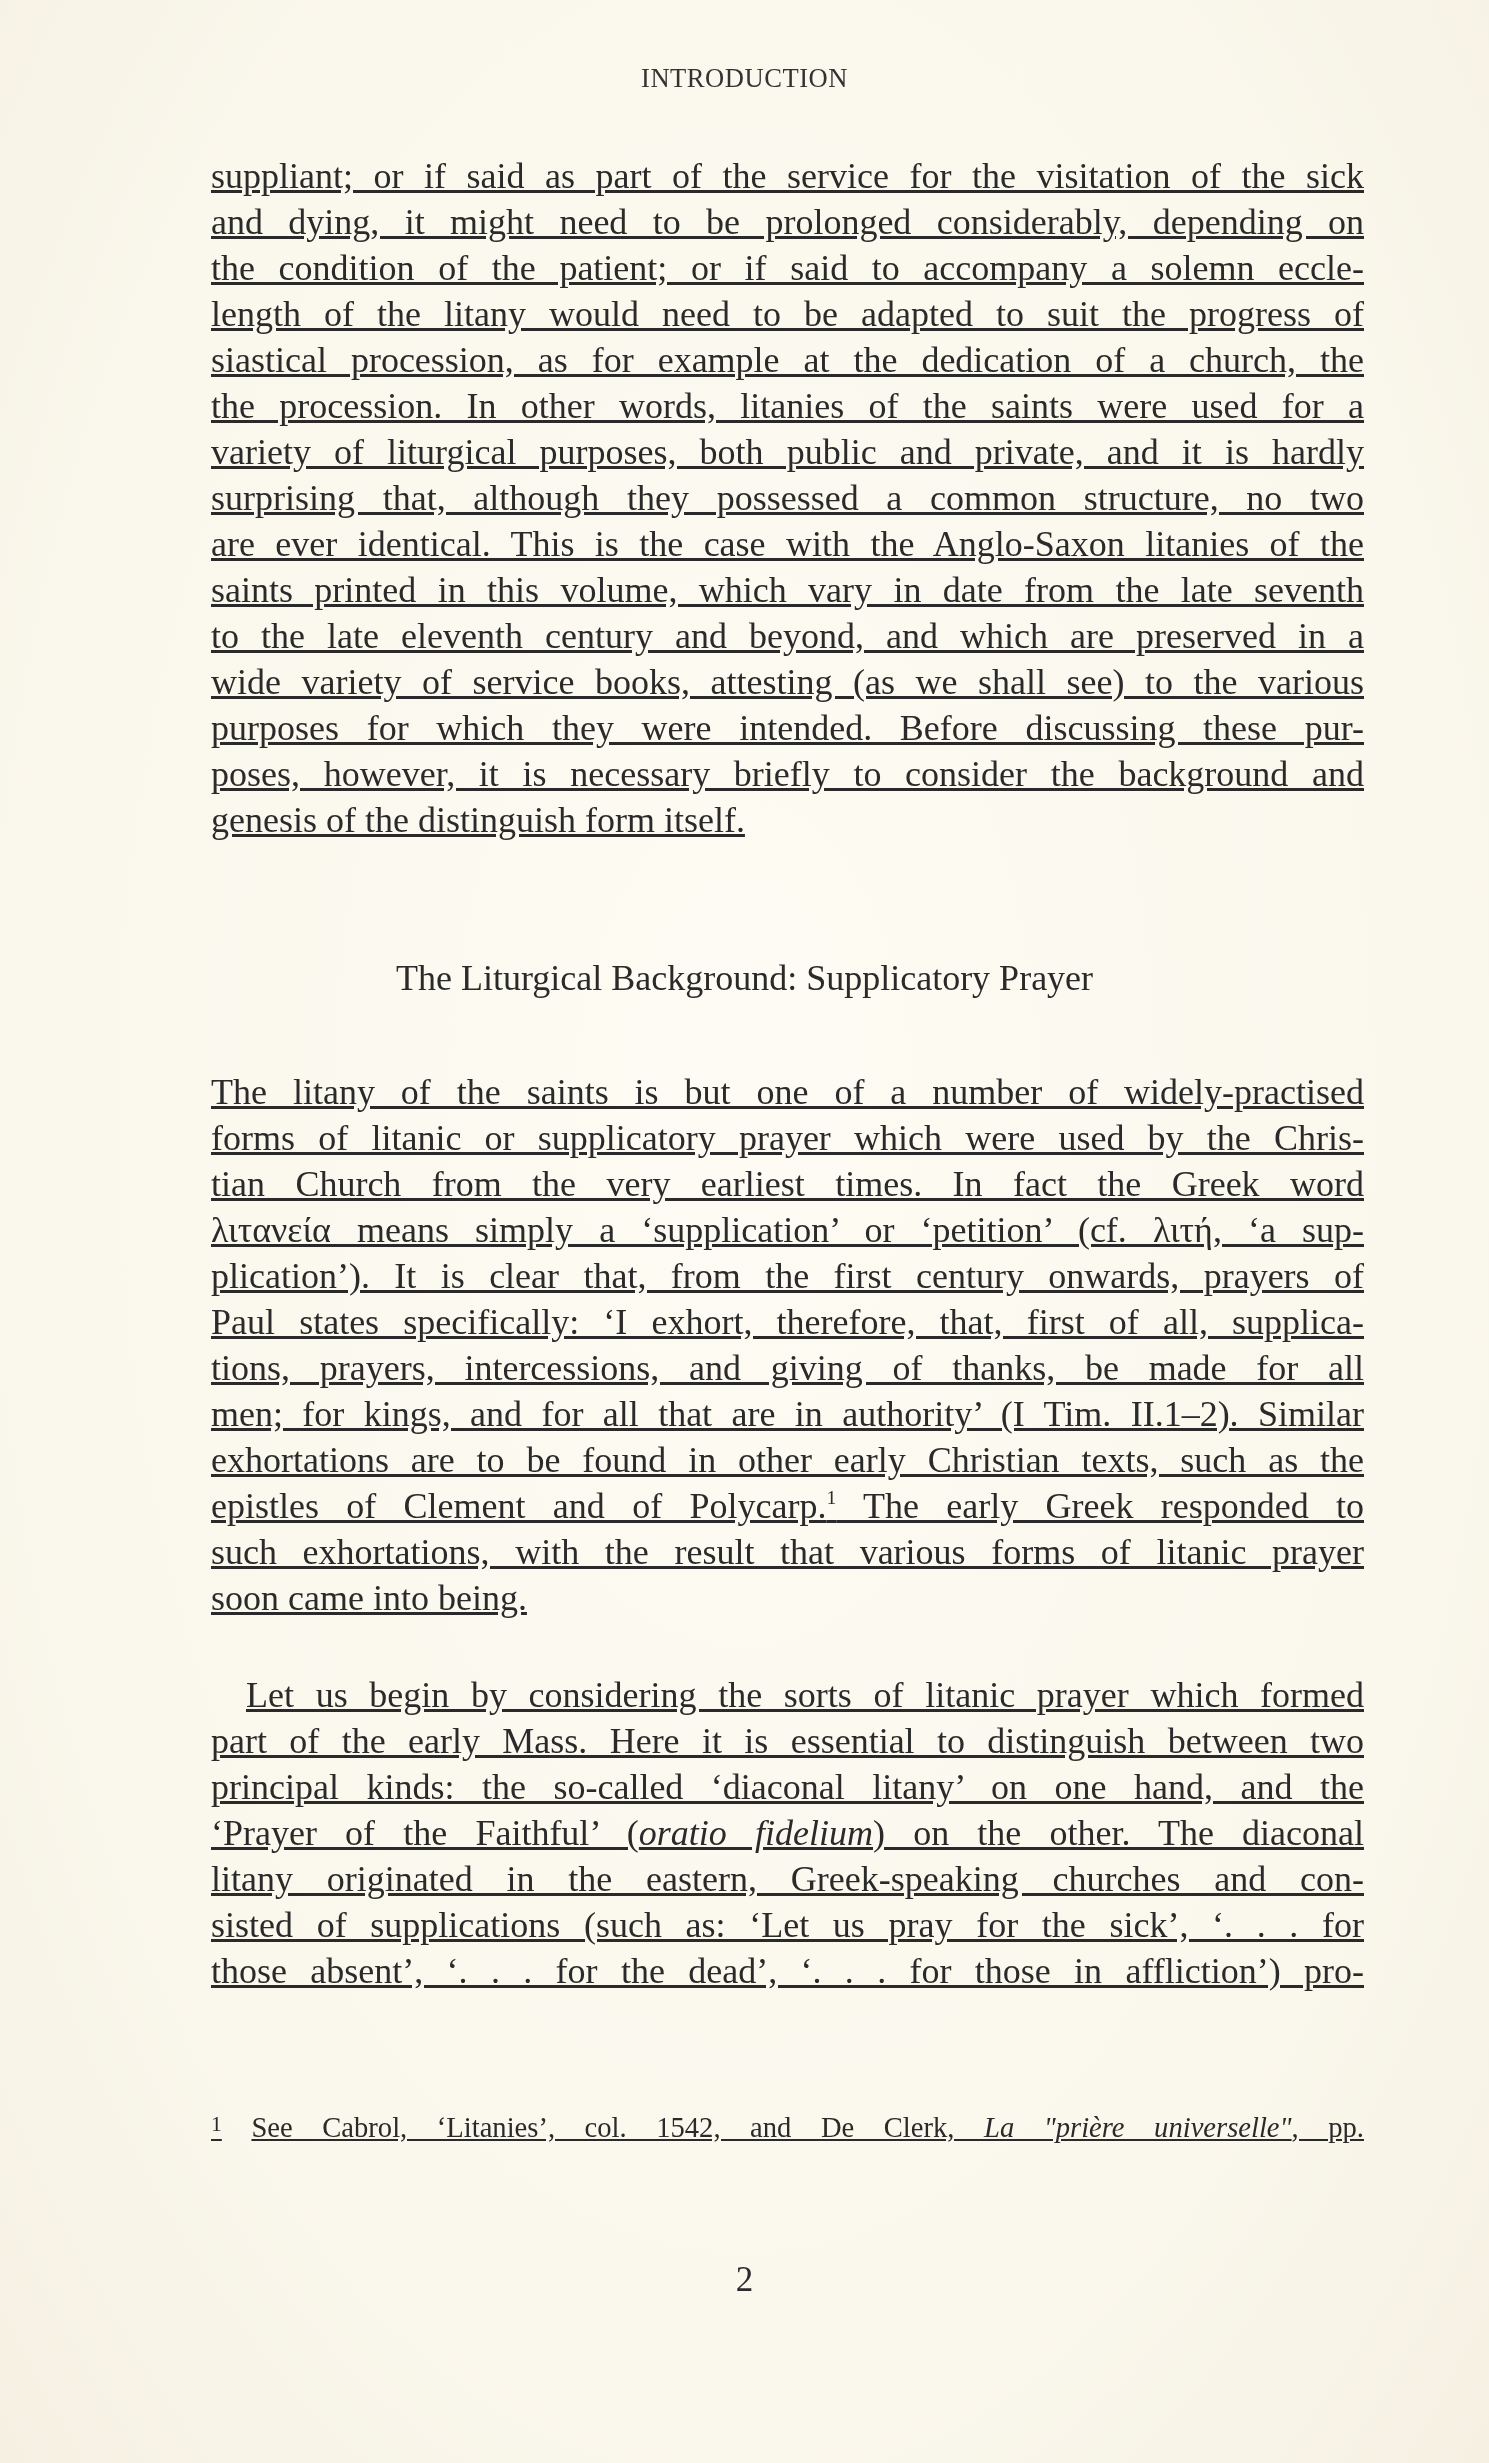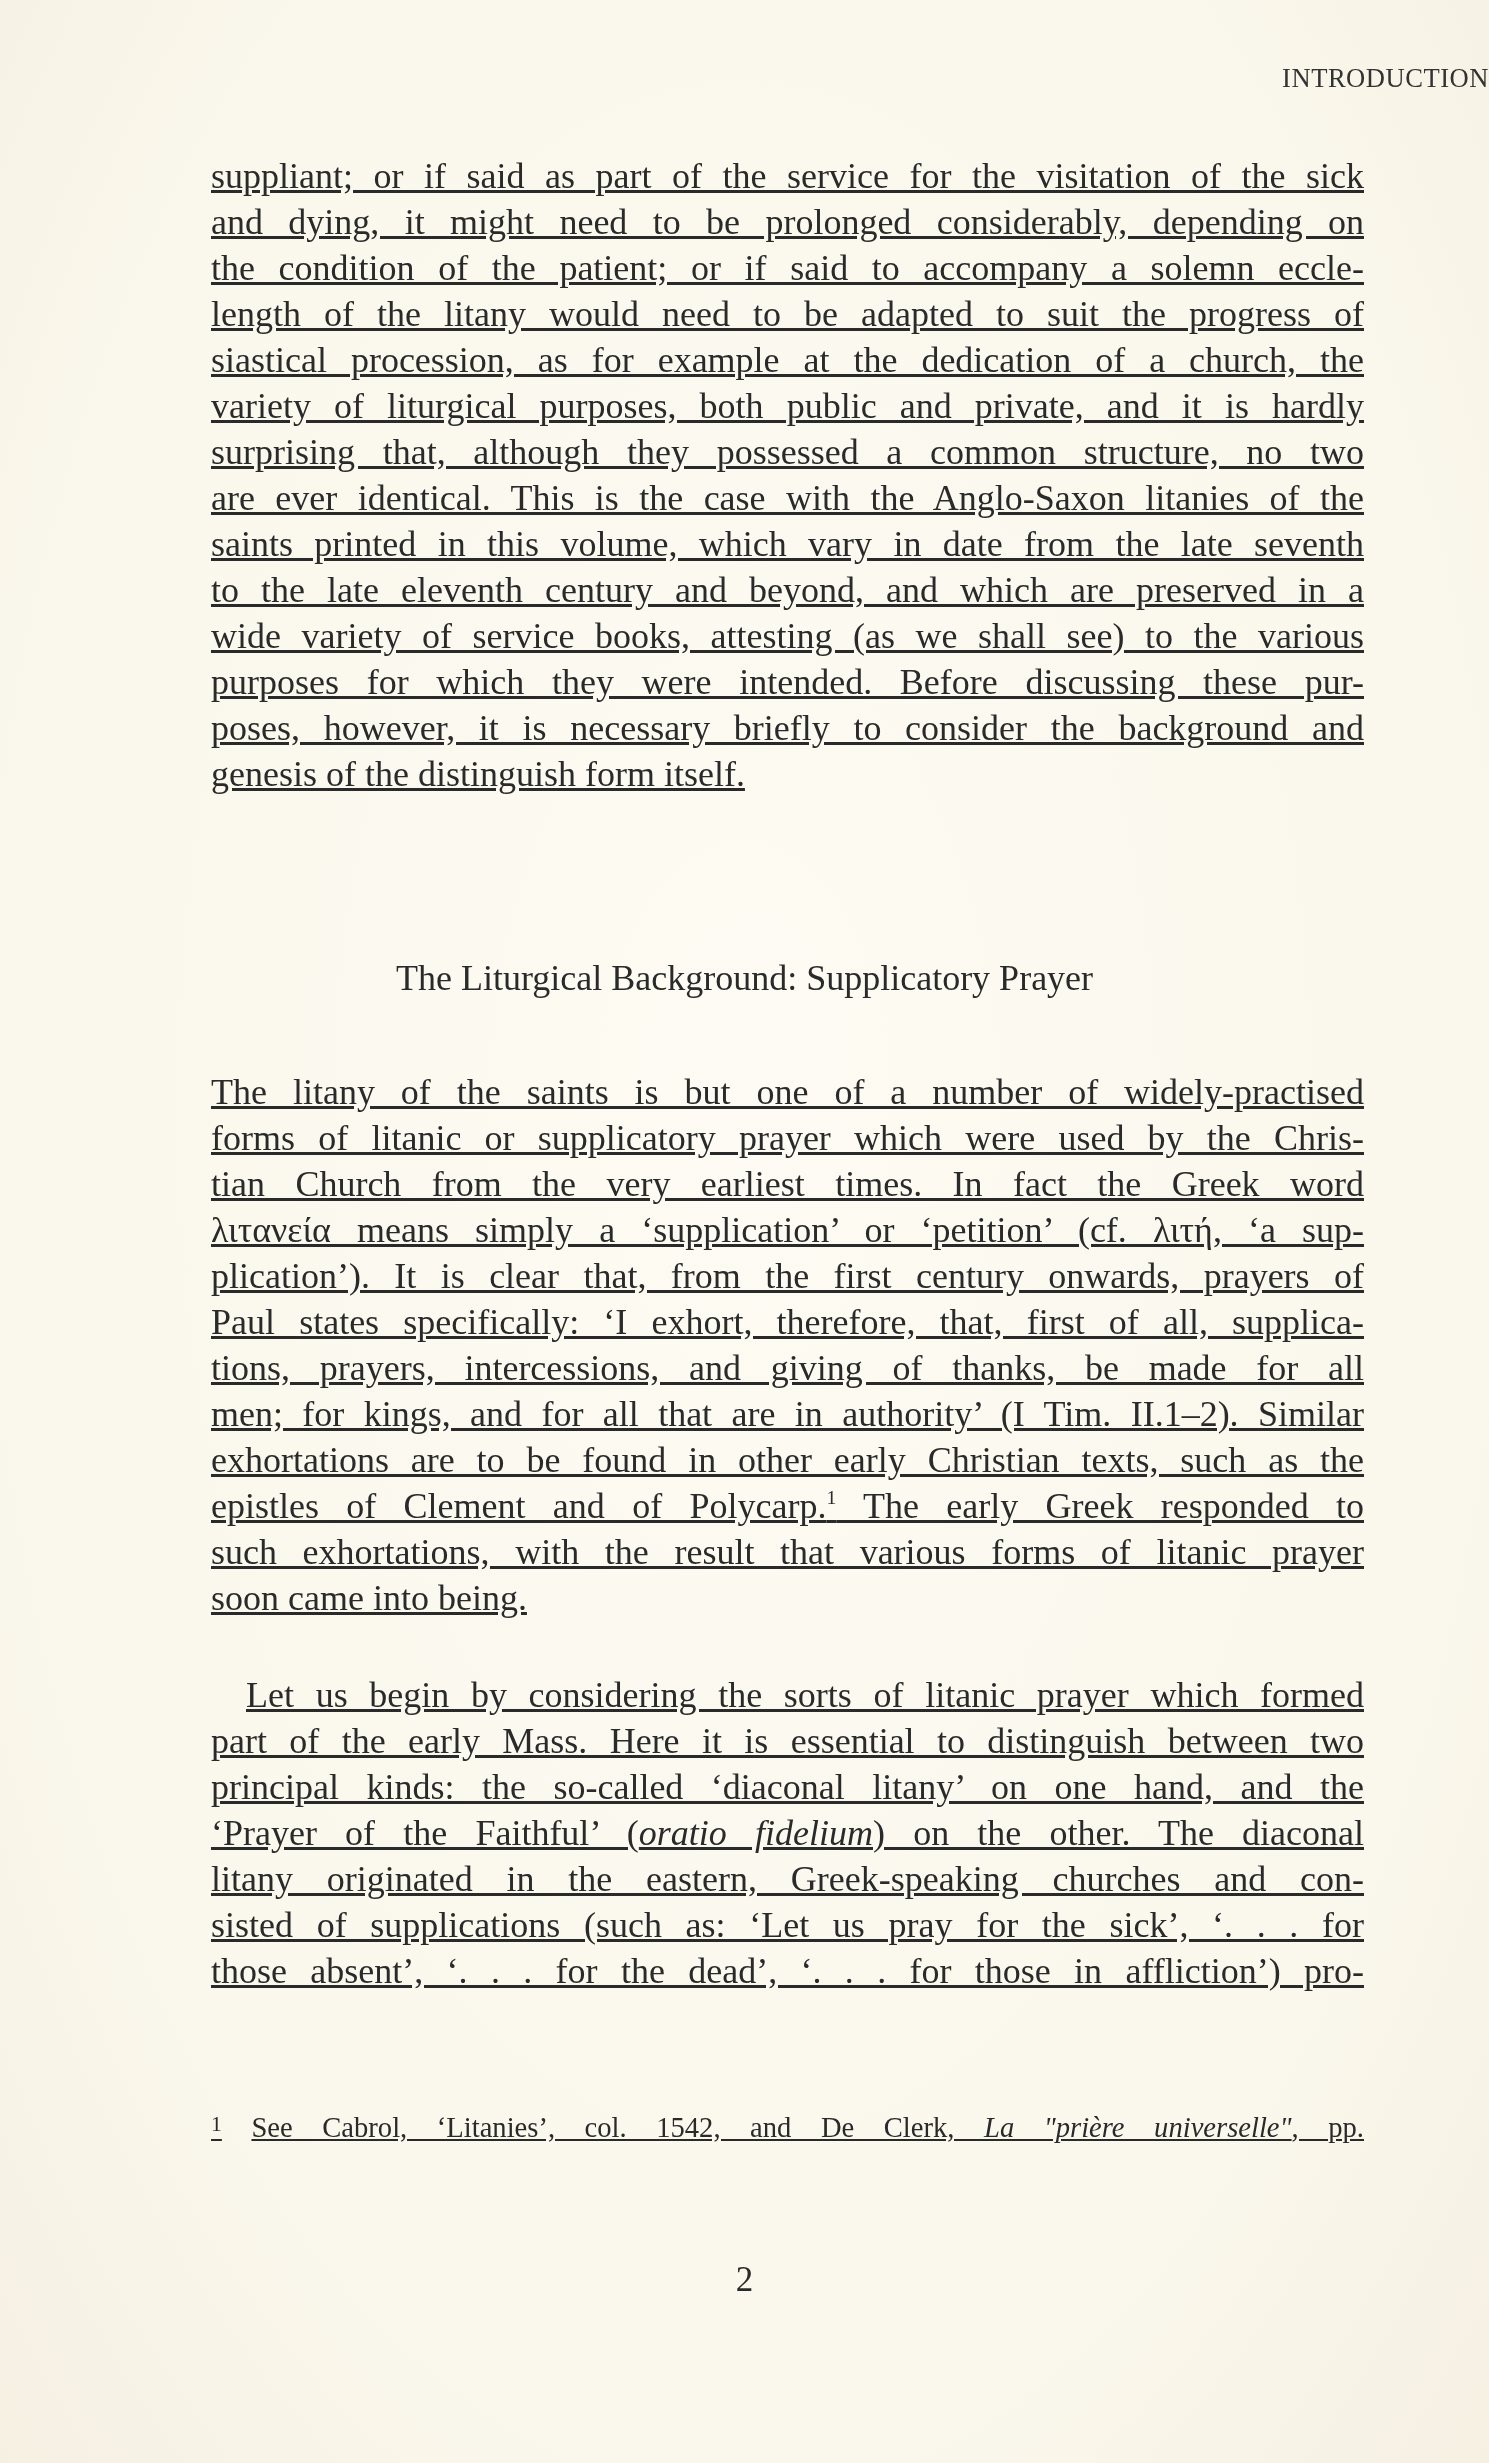--- a/index.html
+++ b/index.html
@@ -20,21 +20,21 @@
       left: 0; top: 0;
       width: 1489px;
       height: 2464px;
       background: radial-gradient(ellipse at 50% 45%, #fdfbf3 0%, #faf7ec 70%, #f5f0e2 100%);
     }
     .running-head {
       position: absolute;
       top: 63px;
       left: 0;
       width: 1489px;
-      text-align: right;
+      text-align: center;
       font-size: 26.6px;
       letter-spacing: 0.5px;
       color: #333;
     }
     .body-text {
       position: absolute;
       left: 211px;
       width: 1153px;
       font-size: 36px;
       line-height: 46px;
@@ -103,20 +103,21 @@
 <div class="page">
 
   <div class="running-head">INTRODUCTION</div>
 
   <div class="body-text" id="para1">
     <span class="line">suppliant; or if said as part of the service for the visitation of the sick</span>
     <span class="line">and dying, it might need to be prolonged considerably, depending on</span>
     <span class="line">the condition of the patient; or if said to accompany a solemn eccle-</span>
     <span class="line">length of the litany would need to be adapted to suit the progress of</span>
     <span class="line">siastical procession, as for example at the dedication of a church, the</span>
+    <span class="line">the procession. In other words, litanies of the saints were used for a</span>
     <span class="line">variety of liturgical purposes, both public and private, and it is hardly</span>
     <span class="line">surprising that, although they possessed a common structure, no two</span>
     <span class="line">are ever identical. This is the case with the Anglo-Saxon litanies of the</span>
     <span class="line">saints printed in this volume, which vary in date from the late seventh</span>
     <span class="line">to the late eleventh century and beyond, and which are preserved in a</span>
     <span class="line">wide variety of service books, attesting (as we shall see) to the various</span>
     <span class="line">purposes for which they were intended. Before discussing these pur-</span>
     <span class="line">poses, however, it is necessary briefly to consider the background and</span>
     <span class="line last">genesis of the distinguish form itself.</span>
   </div>

